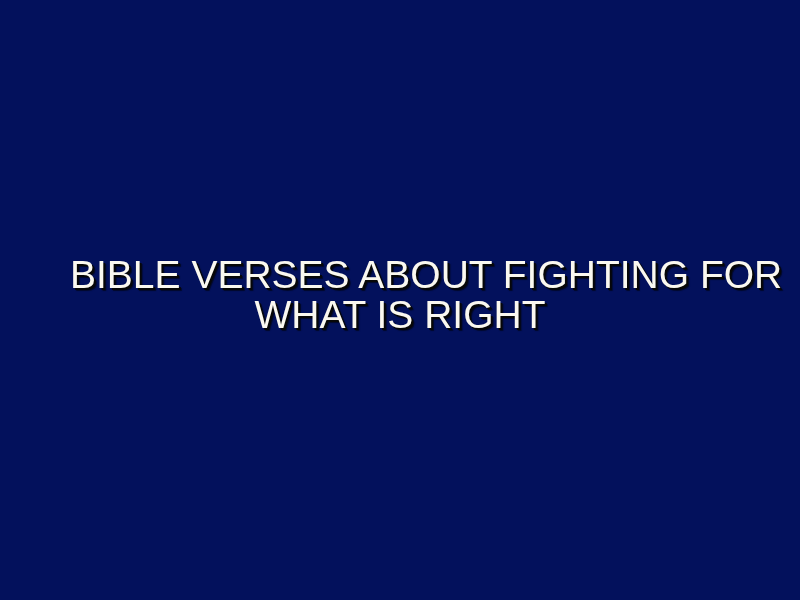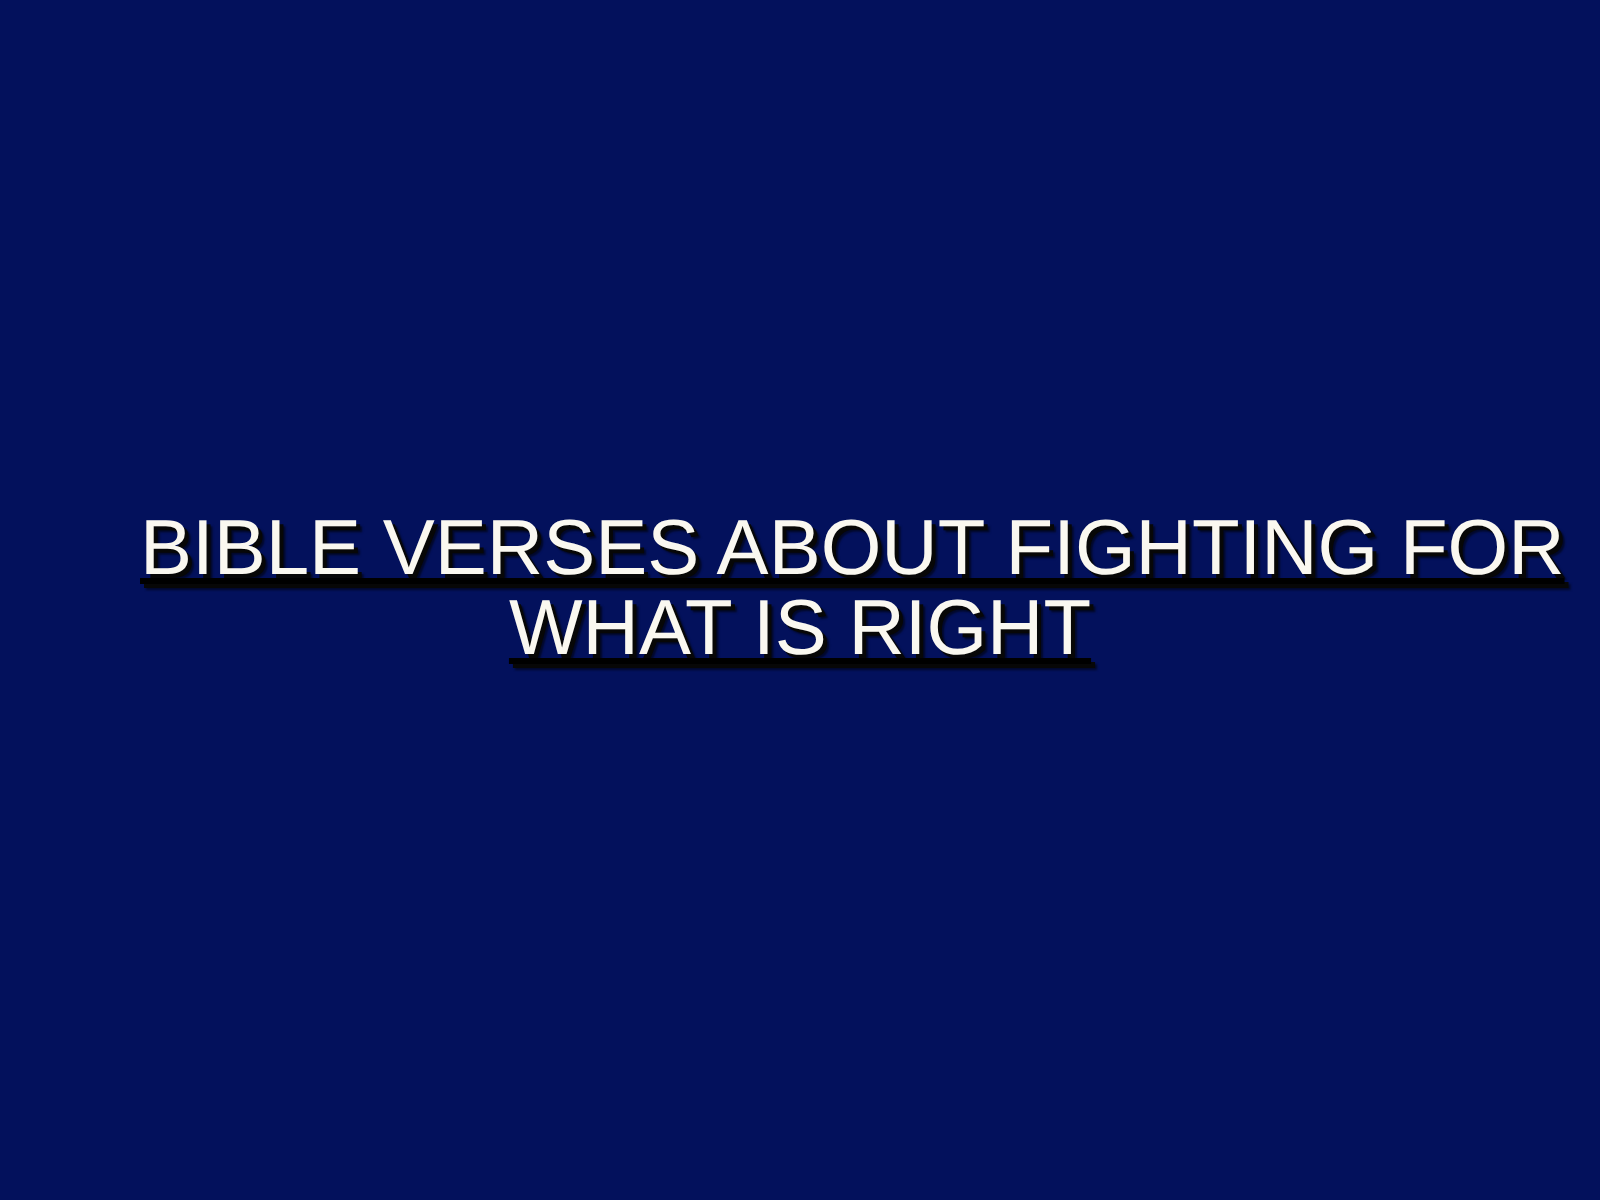--- a/index.html
+++ b/index.html
@@ -18,21 +18,20 @@
 
   #canvas {
     position: relative;
     width: 800px;
     height: 600px;
     background: #03115c;
     display: flex;
     align-items: center;
     justify-content: center;
     box-sizing: border-box;
-    text-decoration: underline;
   }
 
   #title-block {
     width: 660px;
     margin-top: -10px;
     text-align: center;
     user-select: none;
   }
 
   .title-line {

